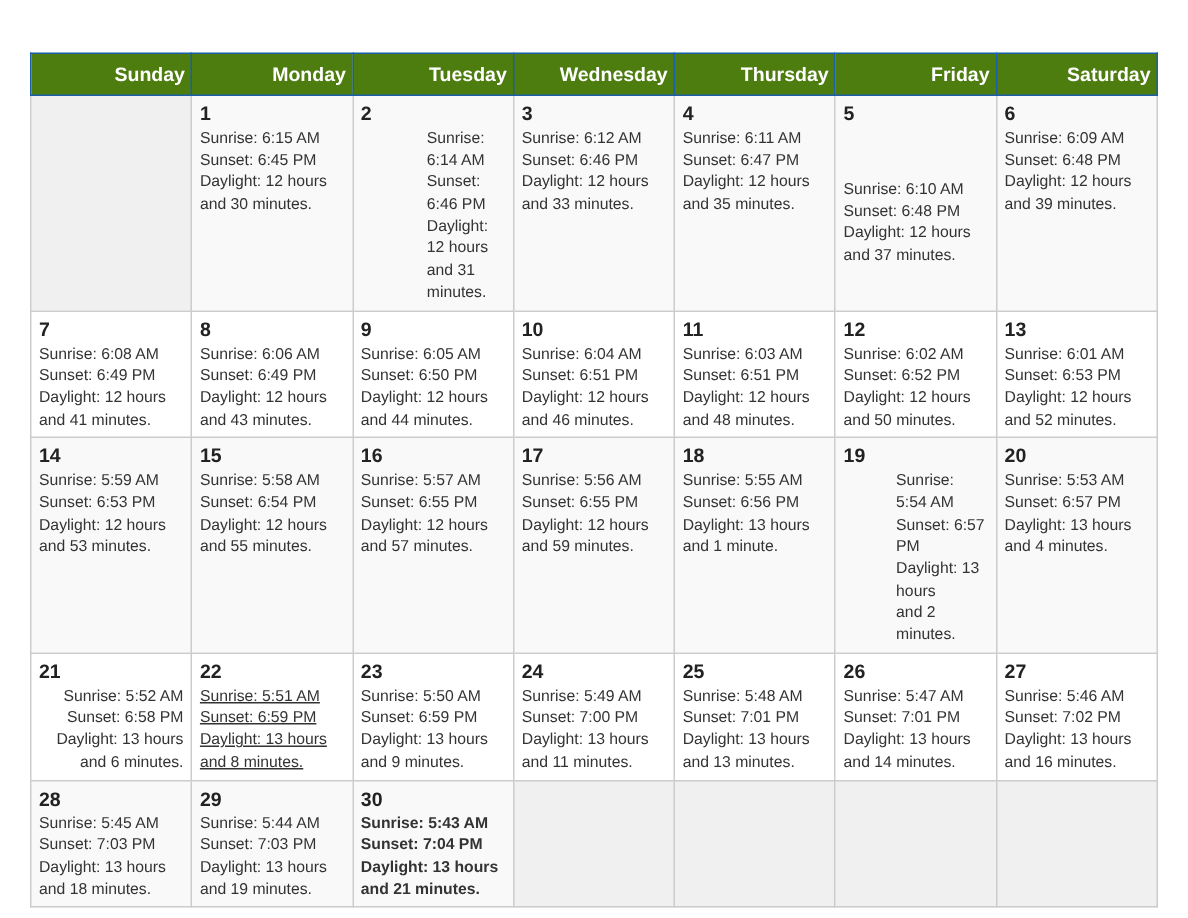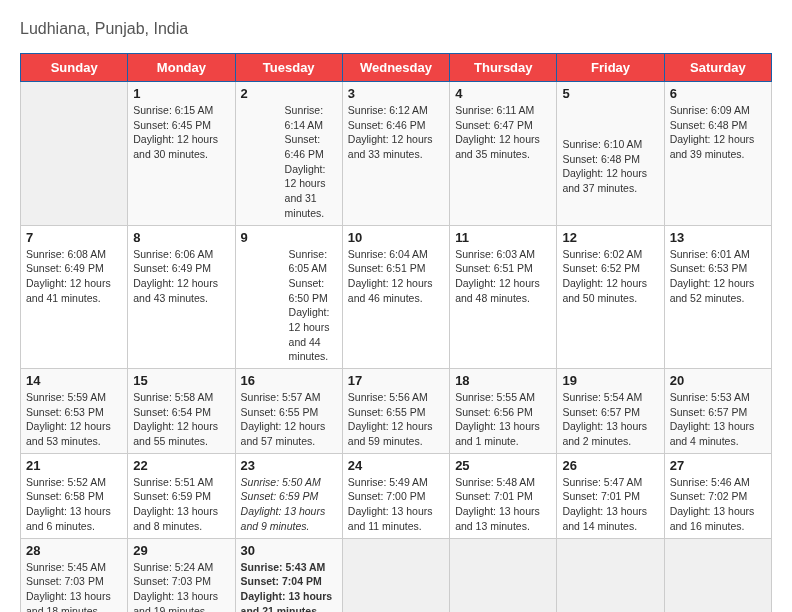--- a/index.html
+++ b/index.html
@@ -46,24 +46,24 @@
     .location {
       font-size: 16px;
       color: #555;
     }
     table {
       width: 100%;
       border-collapse: collapse;
       font-size: 11px;
     }
     thead tr th {
-      background-color: #ef4444;
+      background-color: #4d7c0f;
       color: #fff;
       padding: 6px 4px;
-      text-align: center;
+      text-align: right;
       font-size: 13px;
       font-weight: bold;
       border: 1px solid #1a5fa8;
     }
     tbody tr td {
       vertical-align: top;
       padding: 4px 5px;
       border: 1px solid #ccc;
       width: 14.28%;
       min-height: 80px;
@@ -86,21 +86,20 @@
     }
     .empty-cell {
       background: #f0f0f0 !important;
     }
   </style>
 </head>
 <body>
 
 <div class="header">
   <div class="title-block">
-    <div class="location">Ludhiana, Punjab, India</div>
   </div>
 </div>
 
 <table>
   <thead>
     <tr>
       <th>Sunday</th>
       <th>Monday</th>
       <th>Tuesday</th>
       <th>Wednesday</th>
@@ -165,21 +164,21 @@
         </td>
         <td>
           <span class="day-number">8</span>
           <div class="day-info" style="white-space: pre-line;">Sunrise: 6:06 AM
 Sunset: 6:49 PM
 Daylight: 12 hours
 and 43 minutes.</div>
         </td>
         <td>
           <span class="day-number">9</span>
-          <div class="day-info" style="white-space: pre-line; margin-left: 48px;">Sunrise: 6:05 AM
+          <div class="day-info" style="white-space: pre-line;">Sunrise: 6:05 AM
 Sunset: 6:50 PM
 Daylight: 12 hours
 and 44 minutes.</div>
         </td>
         <td>
           <span class="day-number">10</span>
           <div class="day-info" style="white-space: pre-line;">Sunrise: 6:04 AM
 Sunset: 6:51 PM
 Daylight: 12 hours
 and 46 minutes.</div>
@@ -237,51 +236,51 @@
         </td>
         <td>
           <span class="day-number">18</span>
           <div class="day-info" style="white-space: pre-line;">Sunrise: 5:55 AM
 Sunset: 6:56 PM
 Daylight: 13 hours
 and 1 minute.</div>
         </td>
         <td>
           <span class="day-number">19</span>
-          <div class="day-info" style="white-space: pre-line;">Sunrise: 5:54 AM
+          <div class="day-info" style="white-space: pre-line; margin-left: 35px;">Sunrise: 5:54 AM
 Sunset: 6:57 PM
 Daylight: 13 hours
 and 2 minutes.</div>
         </td>
         <td>
           <span class="day-number">20</span>
           <div class="day-info" style="white-space: pre-line;">Sunrise: 5:53 AM
 Sunset: 6:57 PM
 Daylight: 13 hours
 and 4 minutes.</div>
         </td>
       </tr>
       <tr>
         <td>
           <span class="day-number">21</span>
-          <div class="day-info" style="white-space: pre-line;">Sunrise: 5:52 AM
+          <div class="day-info" style="white-space: pre-line; text-align: right;">Sunrise: 5:52 AM
 Sunset: 6:58 PM
 Daylight: 13 hours
 and 6 minutes.</div>
         </td>
         <td>
           <span class="day-number">22</span>
-          <div class="day-info" style="white-space: pre-line;">Sunrise: 5:51 AM
+          <div class="day-info" style="white-space: pre-line; text-decoration: underline;">Sunrise: 5:51 AM
 Sunset: 6:59 PM
 Daylight: 13 hours
 and 8 minutes.</div>
         </td>
         <td>
           <span class="day-number">23</span>
-          <div class="day-info" style="white-space: pre-line; font-style: italic;">Sunrise: 5:50 AM
+          <div class="day-info" style="white-space: pre-line;">Sunrise: 5:50 AM
 Sunset: 6:59 PM
 Daylight: 13 hours
 and 9 minutes.</div>
         </td>
         <td>
           <span class="day-number">24</span>
           <div class="day-info" style="white-space: pre-line;">Sunrise: 5:49 AM
 Sunset: 7:00 PM
 Daylight: 13 hours
 and 11 minutes.</div>
@@ -311,21 +310,21 @@
       <tr>
         <td>
           <span class="day-number">28</span>
           <div class="day-info" style="white-space: pre-line;">Sunrise: 5:45 AM
 Sunset: 7:03 PM
 Daylight: 13 hours
 and 18 minutes.</div>
         </td>
         <td>
           <span class="day-number">29</span>
-          <div class="day-info" style="white-space: pre-line;">Sunrise: 5:24 AM
+          <div class="day-info" style="white-space: pre-line;">Sunrise: 5:44 AM
 Sunset: 7:03 PM
 Daylight: 13 hours
 and 19 minutes.</div>
         </td>
         <td>
           <span class="day-number">30</span>
           <div class="day-info" style="white-space: pre-line; font-weight: bold;">Sunrise: 5:43 AM
 Sunset: 7:04 PM
 Daylight: 13 hours
 and 21 minutes.</div>

